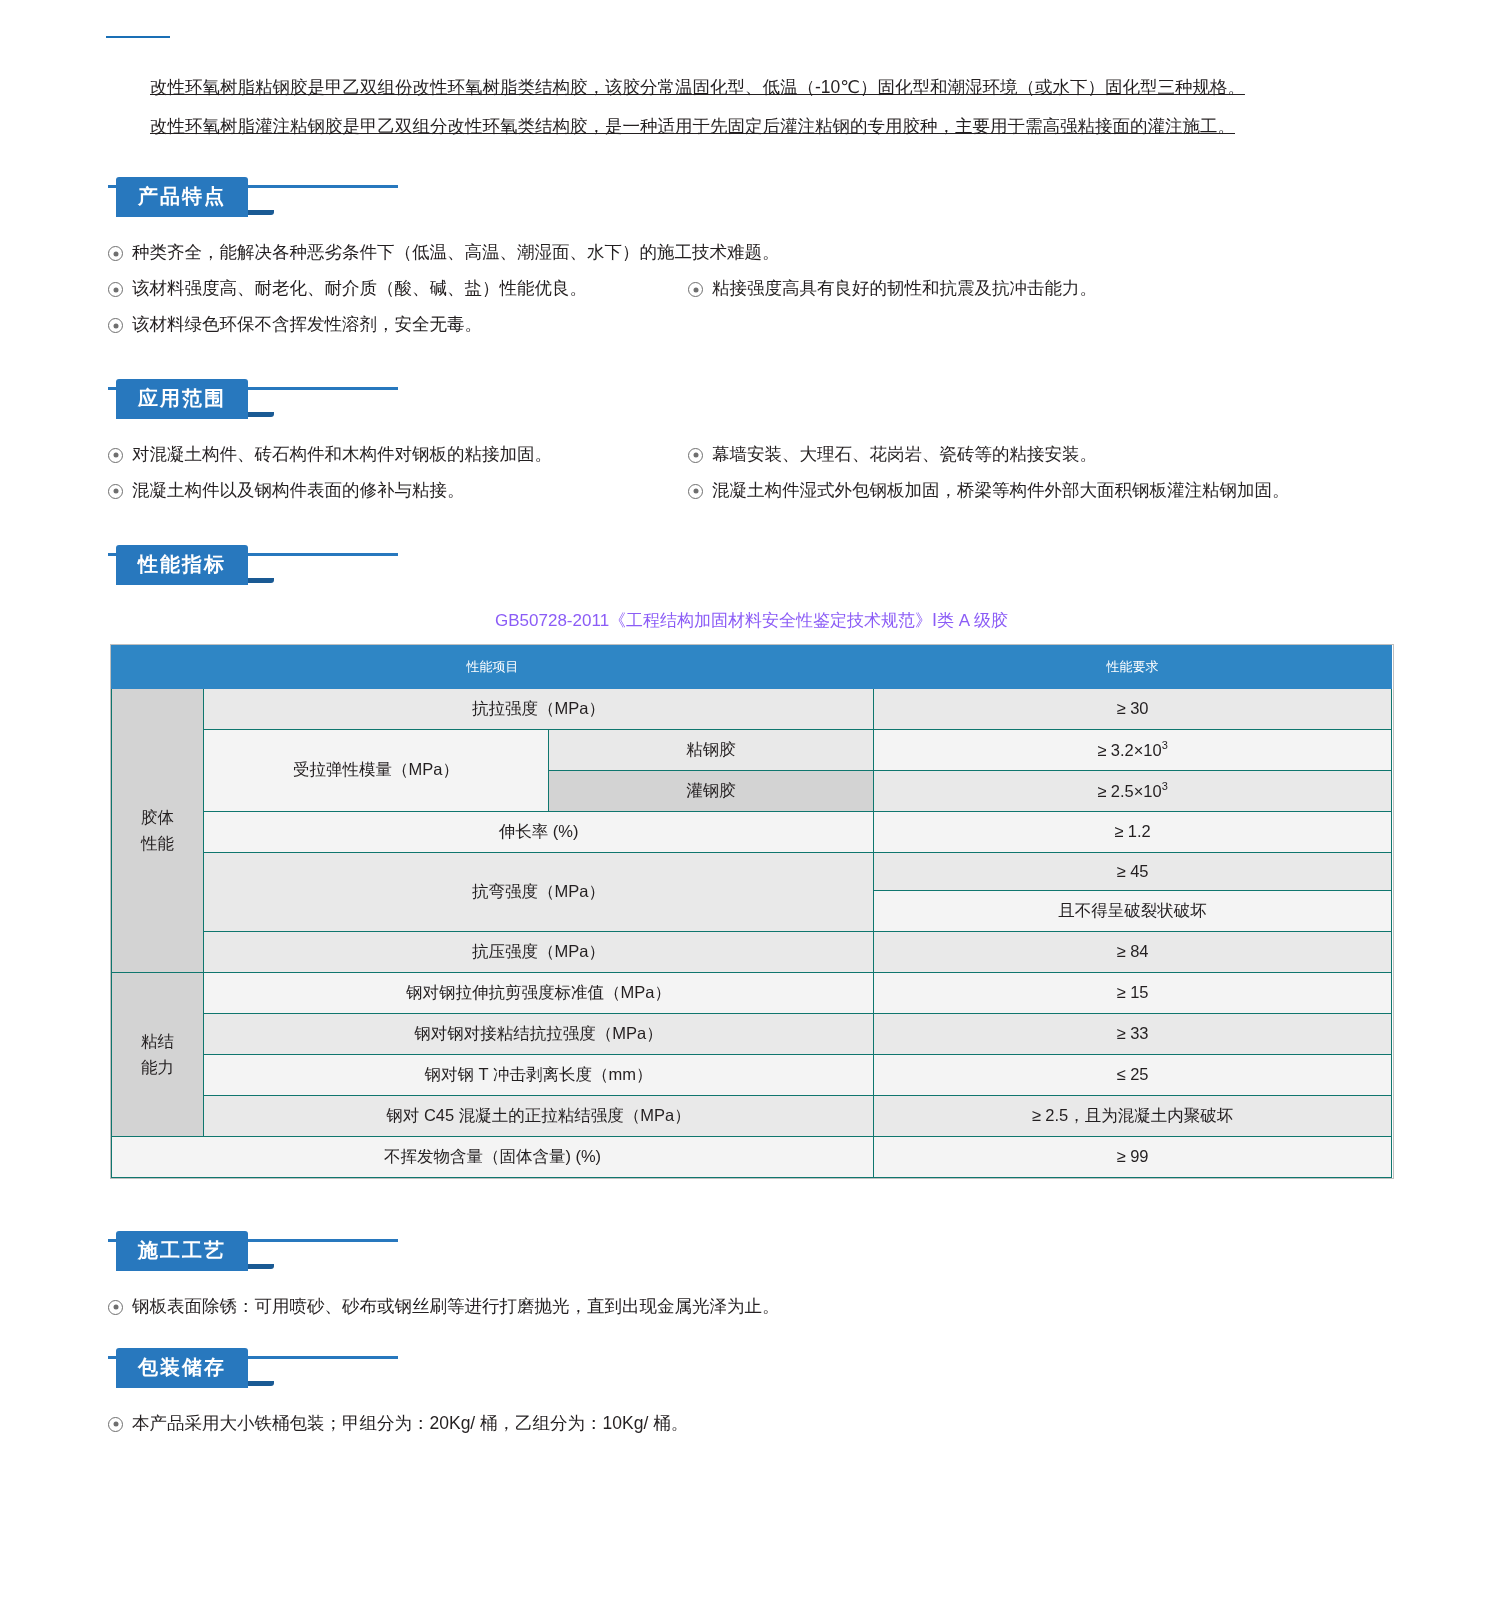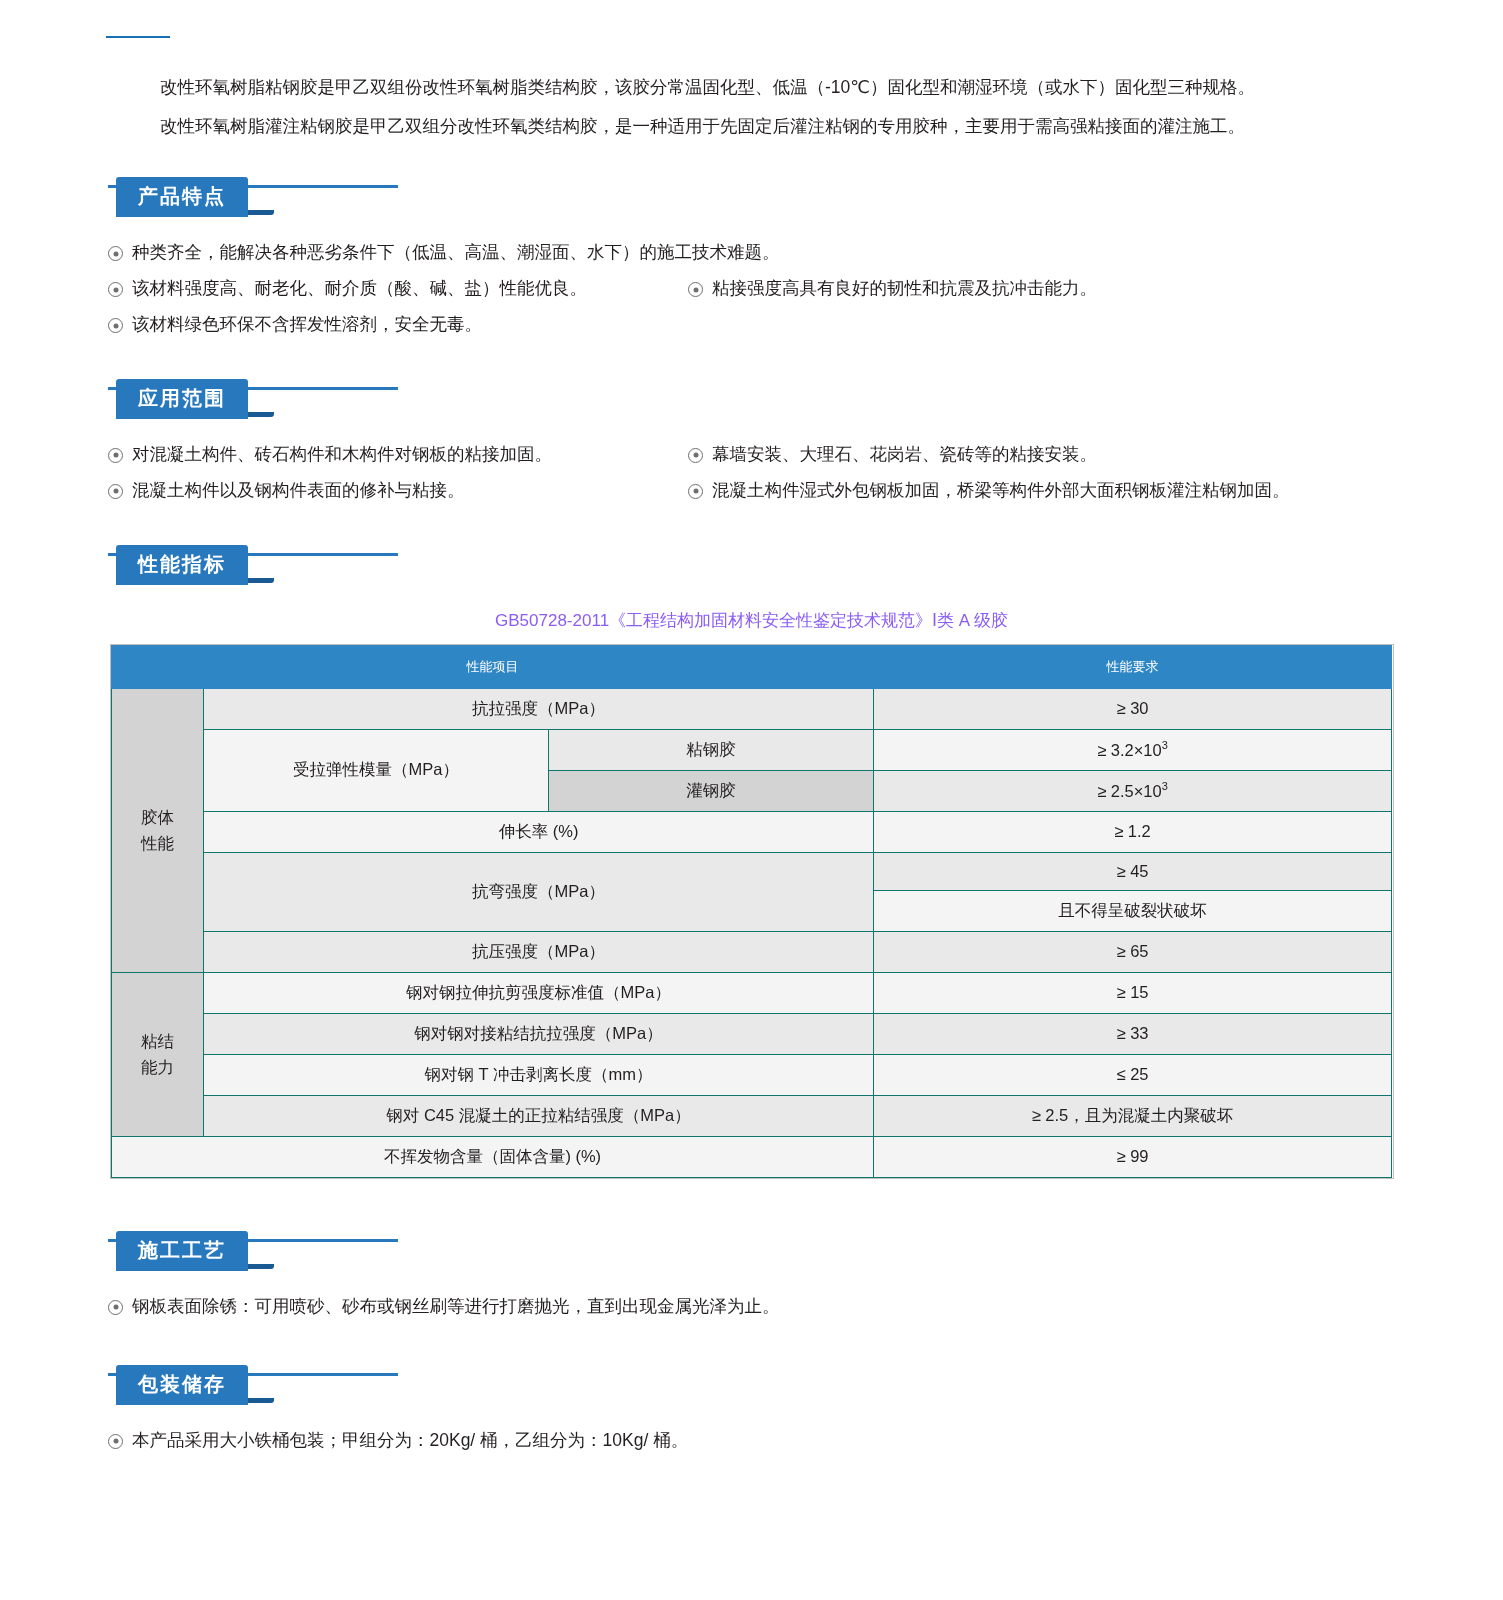--- a/index.html
+++ b/index.html
@@ -35,22 +35,23 @@
   }
   .title-rule {
     width: 64px;
     height: 2px;
     background: #1a6fb5;
     margin: 22px 0 0 2px;
   }
 
   
   .intro {
-    margin: 34px 0 0 12px;
+    margin: 34px 0 0 2px;
     padding: 0 108px 0 148px;
+    text-decoration: underline;
   }
   .intro p {
     margin: 0 0 8px 0;
     font-size: 17.5px;
     line-height: 1.75;
     color: #231f20;
   }
 
   
   .section-head {
@@ -292,21 +293,21 @@
       </tr>
       <tr>
         <td class="cell-light" colspan="2" rowspan="2">抗弯强度（MPa）</td>
         <td class="cell-light">≥ 45</td>
       </tr>
       <tr>
         <td class="cell-white">且不得呈破裂状破坏</td>
       </tr>
       <tr>
         <td class="cell-light" colspan="2">抗压强度（MPa）</td>
-        <td class="cell-light">≥ 65</td>
+        <td class="cell-light">≥ 84</td>
       </tr>
 
       <tr>
         <td class="rowhead" rowspan="4">
           <span>粘结</span><br>
           <span>能力</span>
         </td>
         <td class="cell-white" colspan="2">钢对钢拉伸抗剪强度标准值（MPa）</td>
         <td class="cell-white">≥ 15</td>
       </tr>
@@ -337,21 +338,21 @@
   </div>
   <div class="bullets">
     <div class="b-row">
       <div class="b-item">
         <span class="ring"></span>
         <span>钢板表面除锈：可用喷砂、砂布或钢丝刷等进行打磨抛光，直到出现金属光泽为止。</span>
       </div>
     </div>
   </div>
 
-  <div class="section-head" style="margin-top:40px">
+  <div class="section-head" style="margin-top:23px">
     <div class="bar"></div>
     <div class="tab-shadow"></div>
     <div class="tab">包装储存</div>
   </div>
   <div class="bullets">
     <div class="b-row">
       <div class="b-item">
         <span class="ring"></span>
         <span>本产品采用大小铁桶包装；甲组分为：20Kg/ 桶，乙组分为：10Kg/ 桶。</span>
       </div>

